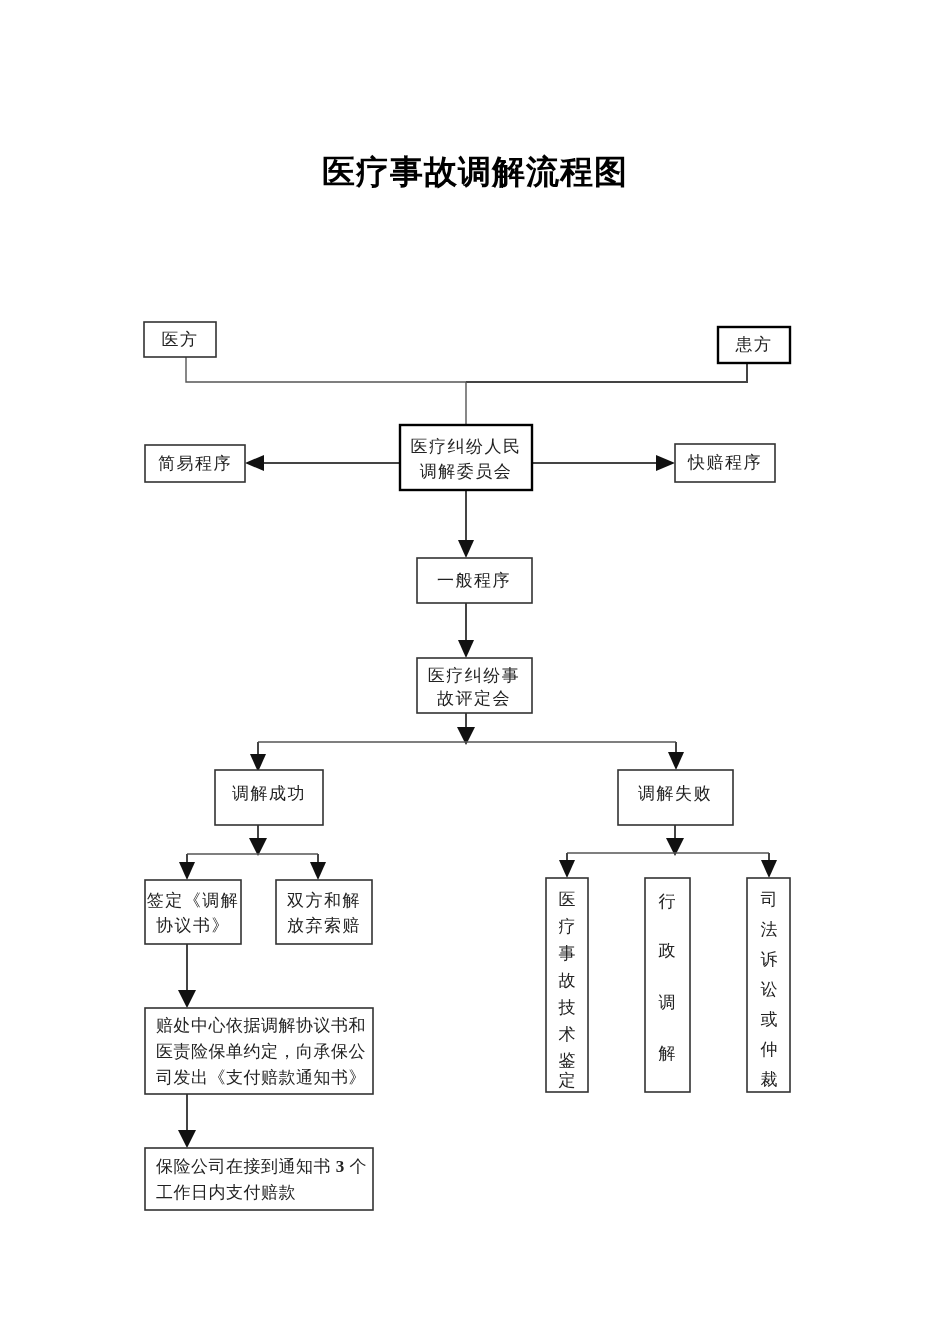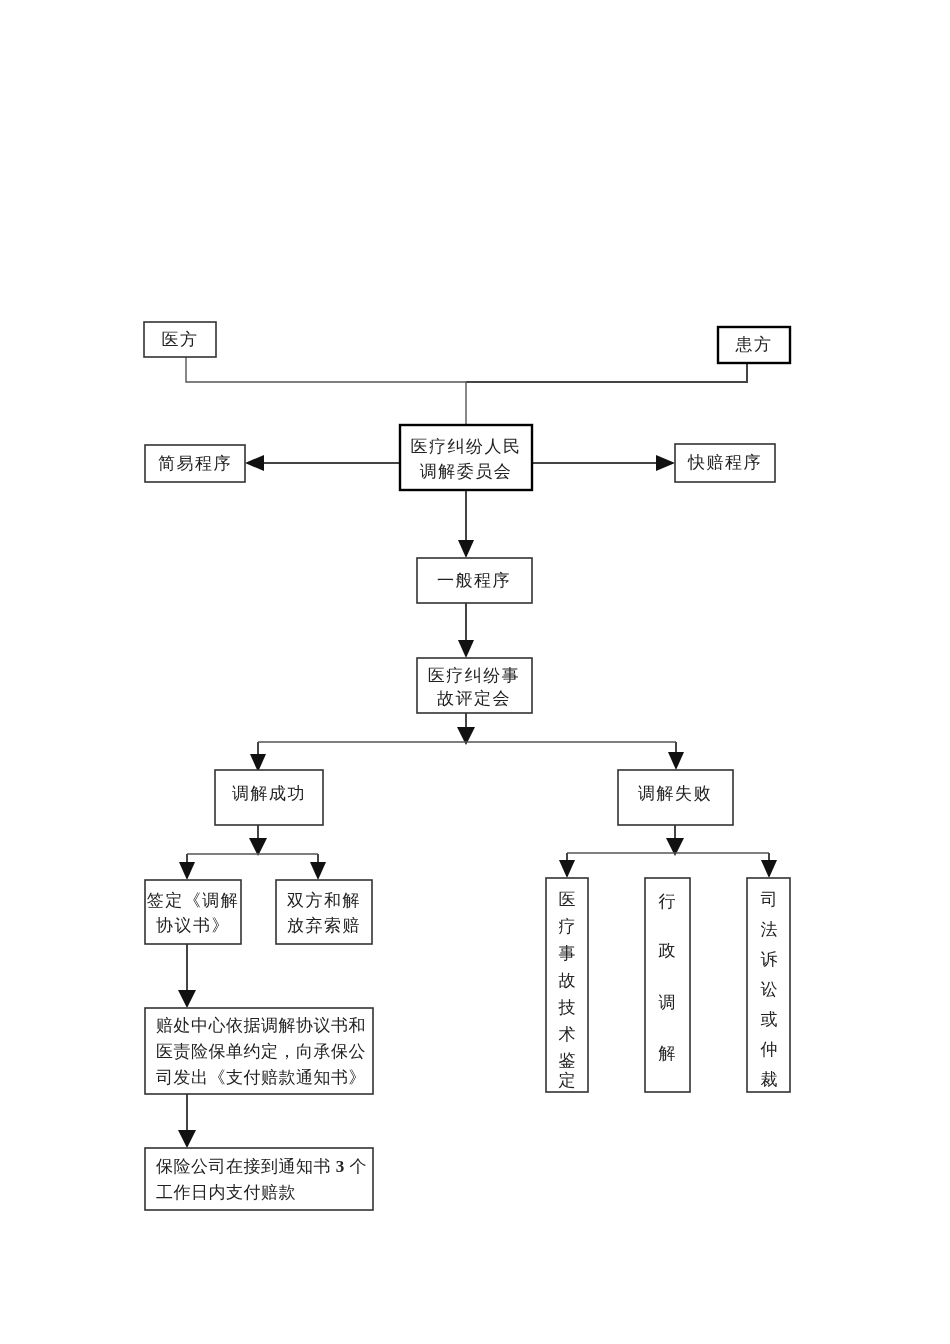--- a/index.html
+++ b/index.html
@@ -85,20 +85,21 @@
   }
   .nlabel .b {
     font-weight: bold;
   }
 </style>
 </head>
 <body>
 
 <div id="page">
 
+  <div id="flow-title">医疗事故调解流程图</div>
 
   <svg id="diagram" viewBox="0 0 950 1344">
 
     <g>
       <path class="conn-thin" d="M 186,356 L 186,382 L 466,382"></path>
     </g>
 
     <g>
       <path class="conn" d="M 747,363 L 747,382 L 466,382"></path>
     </g>

